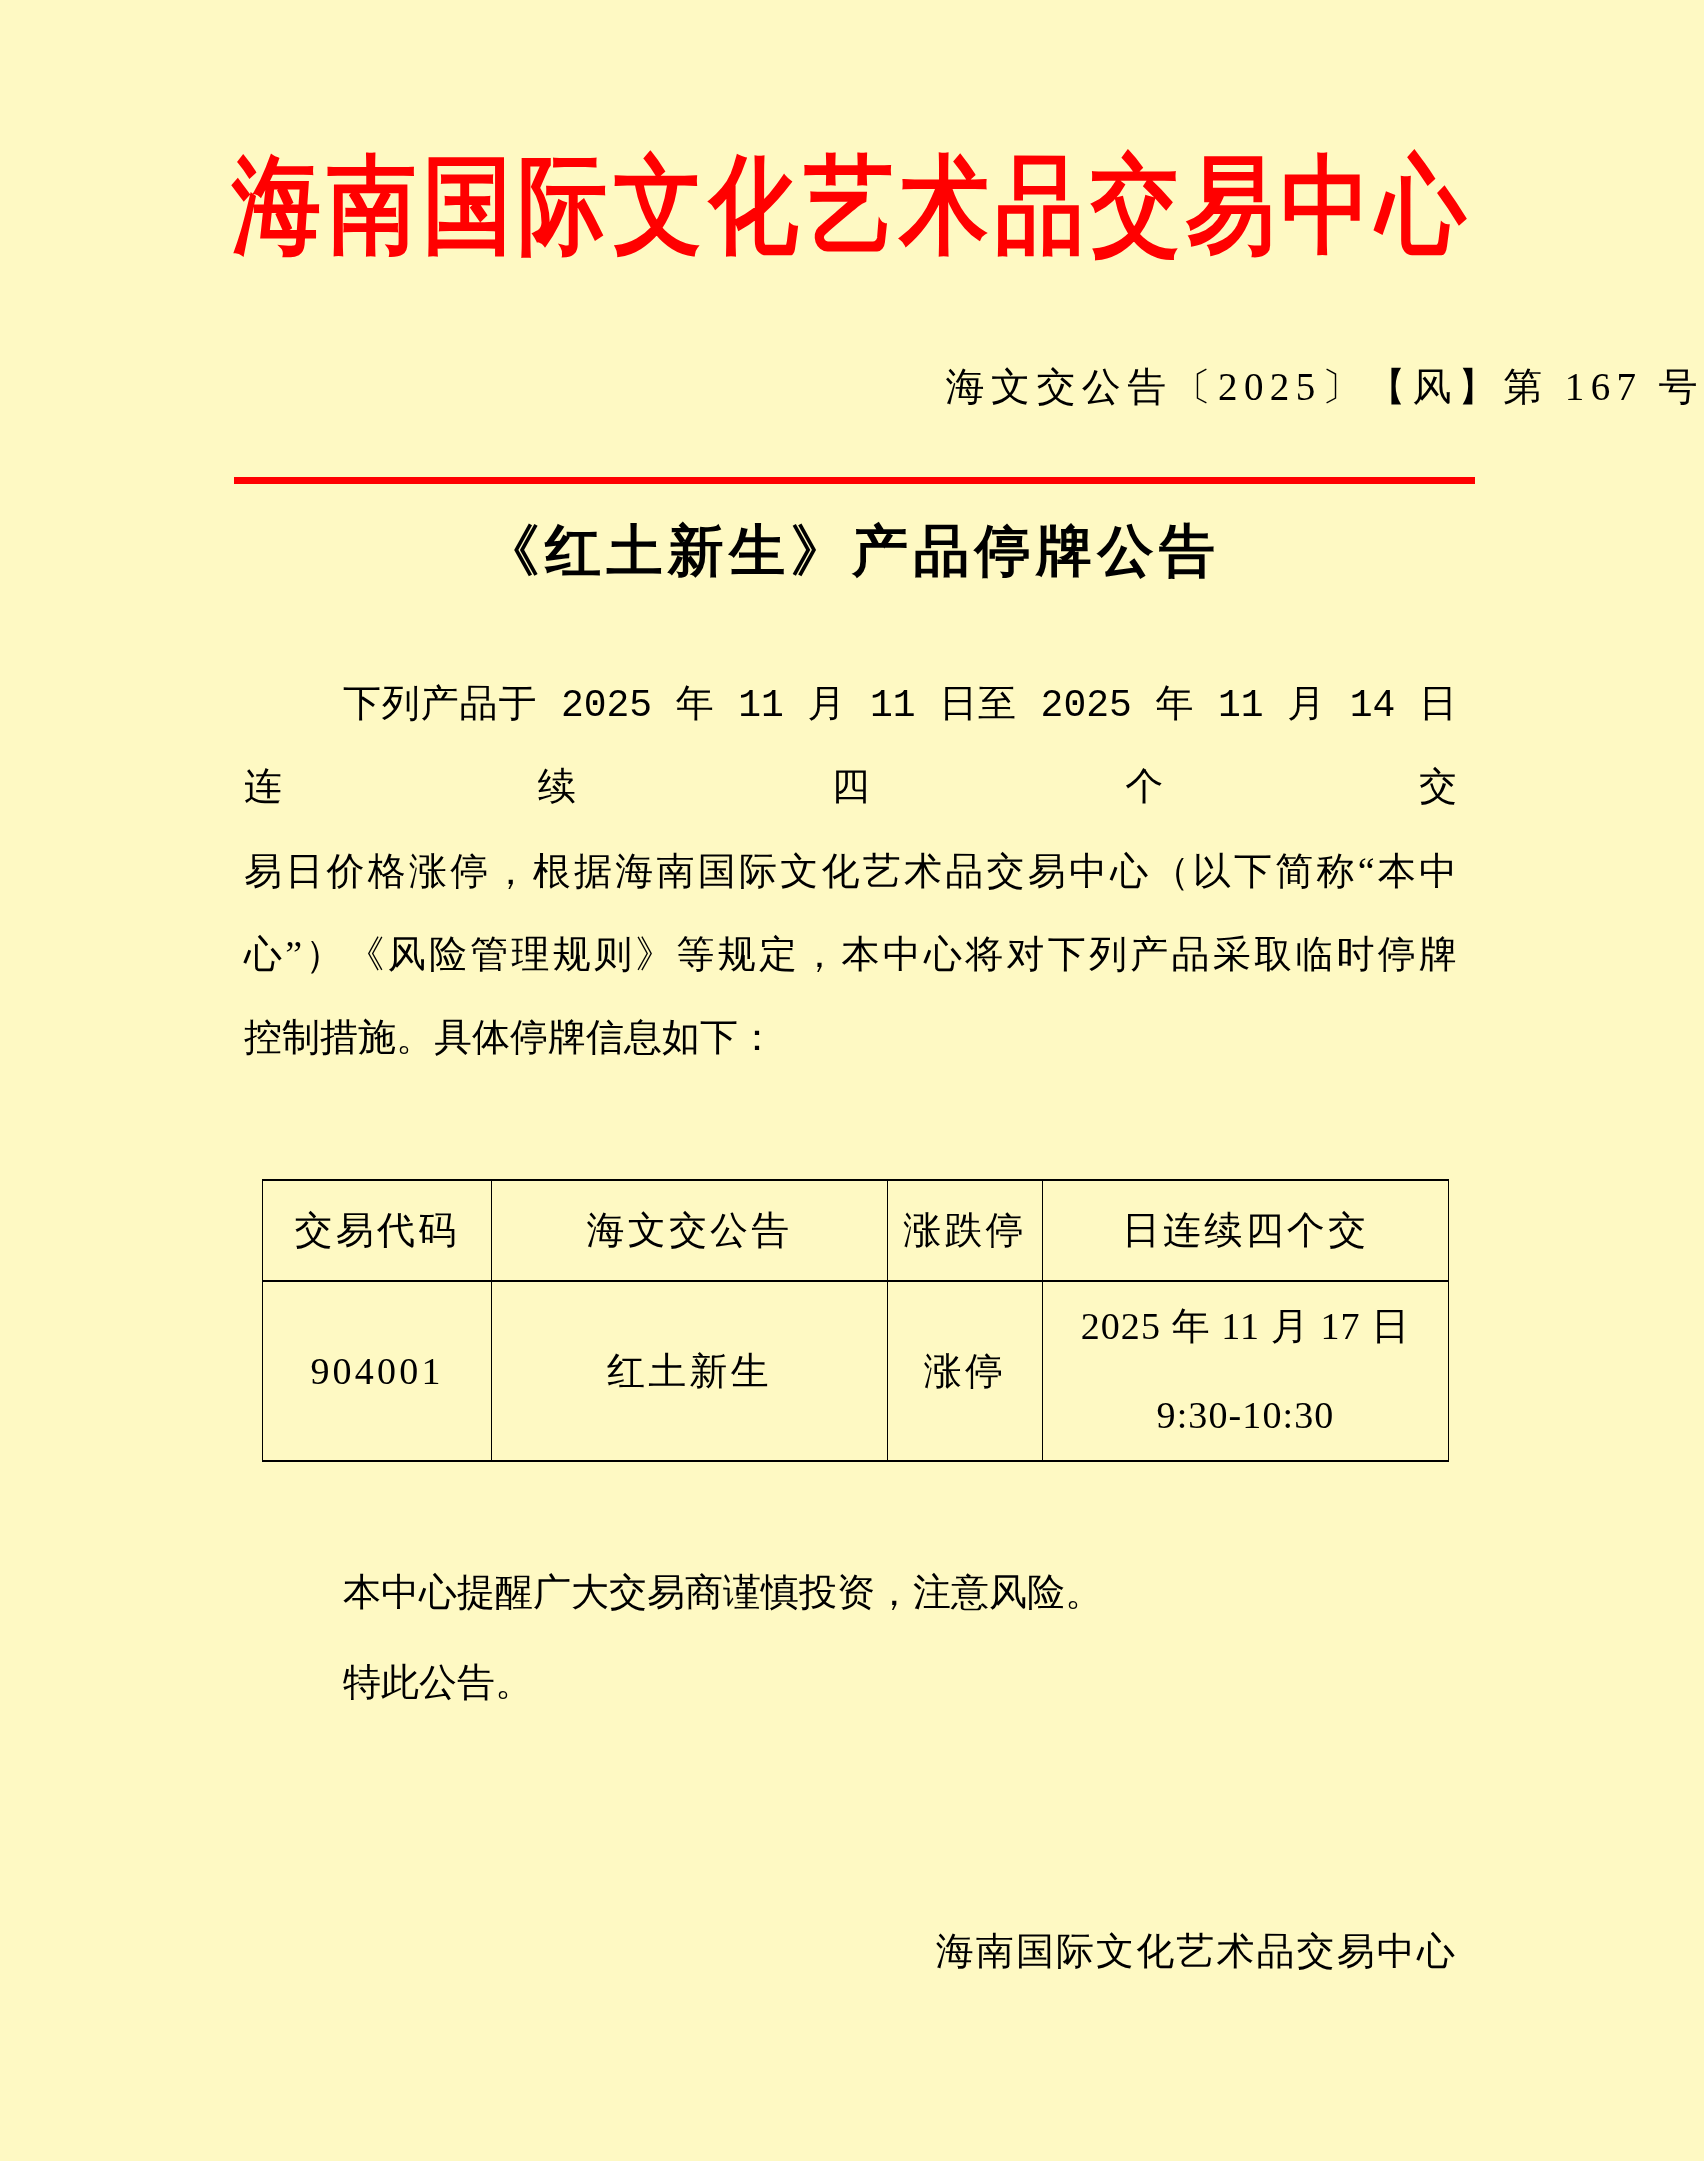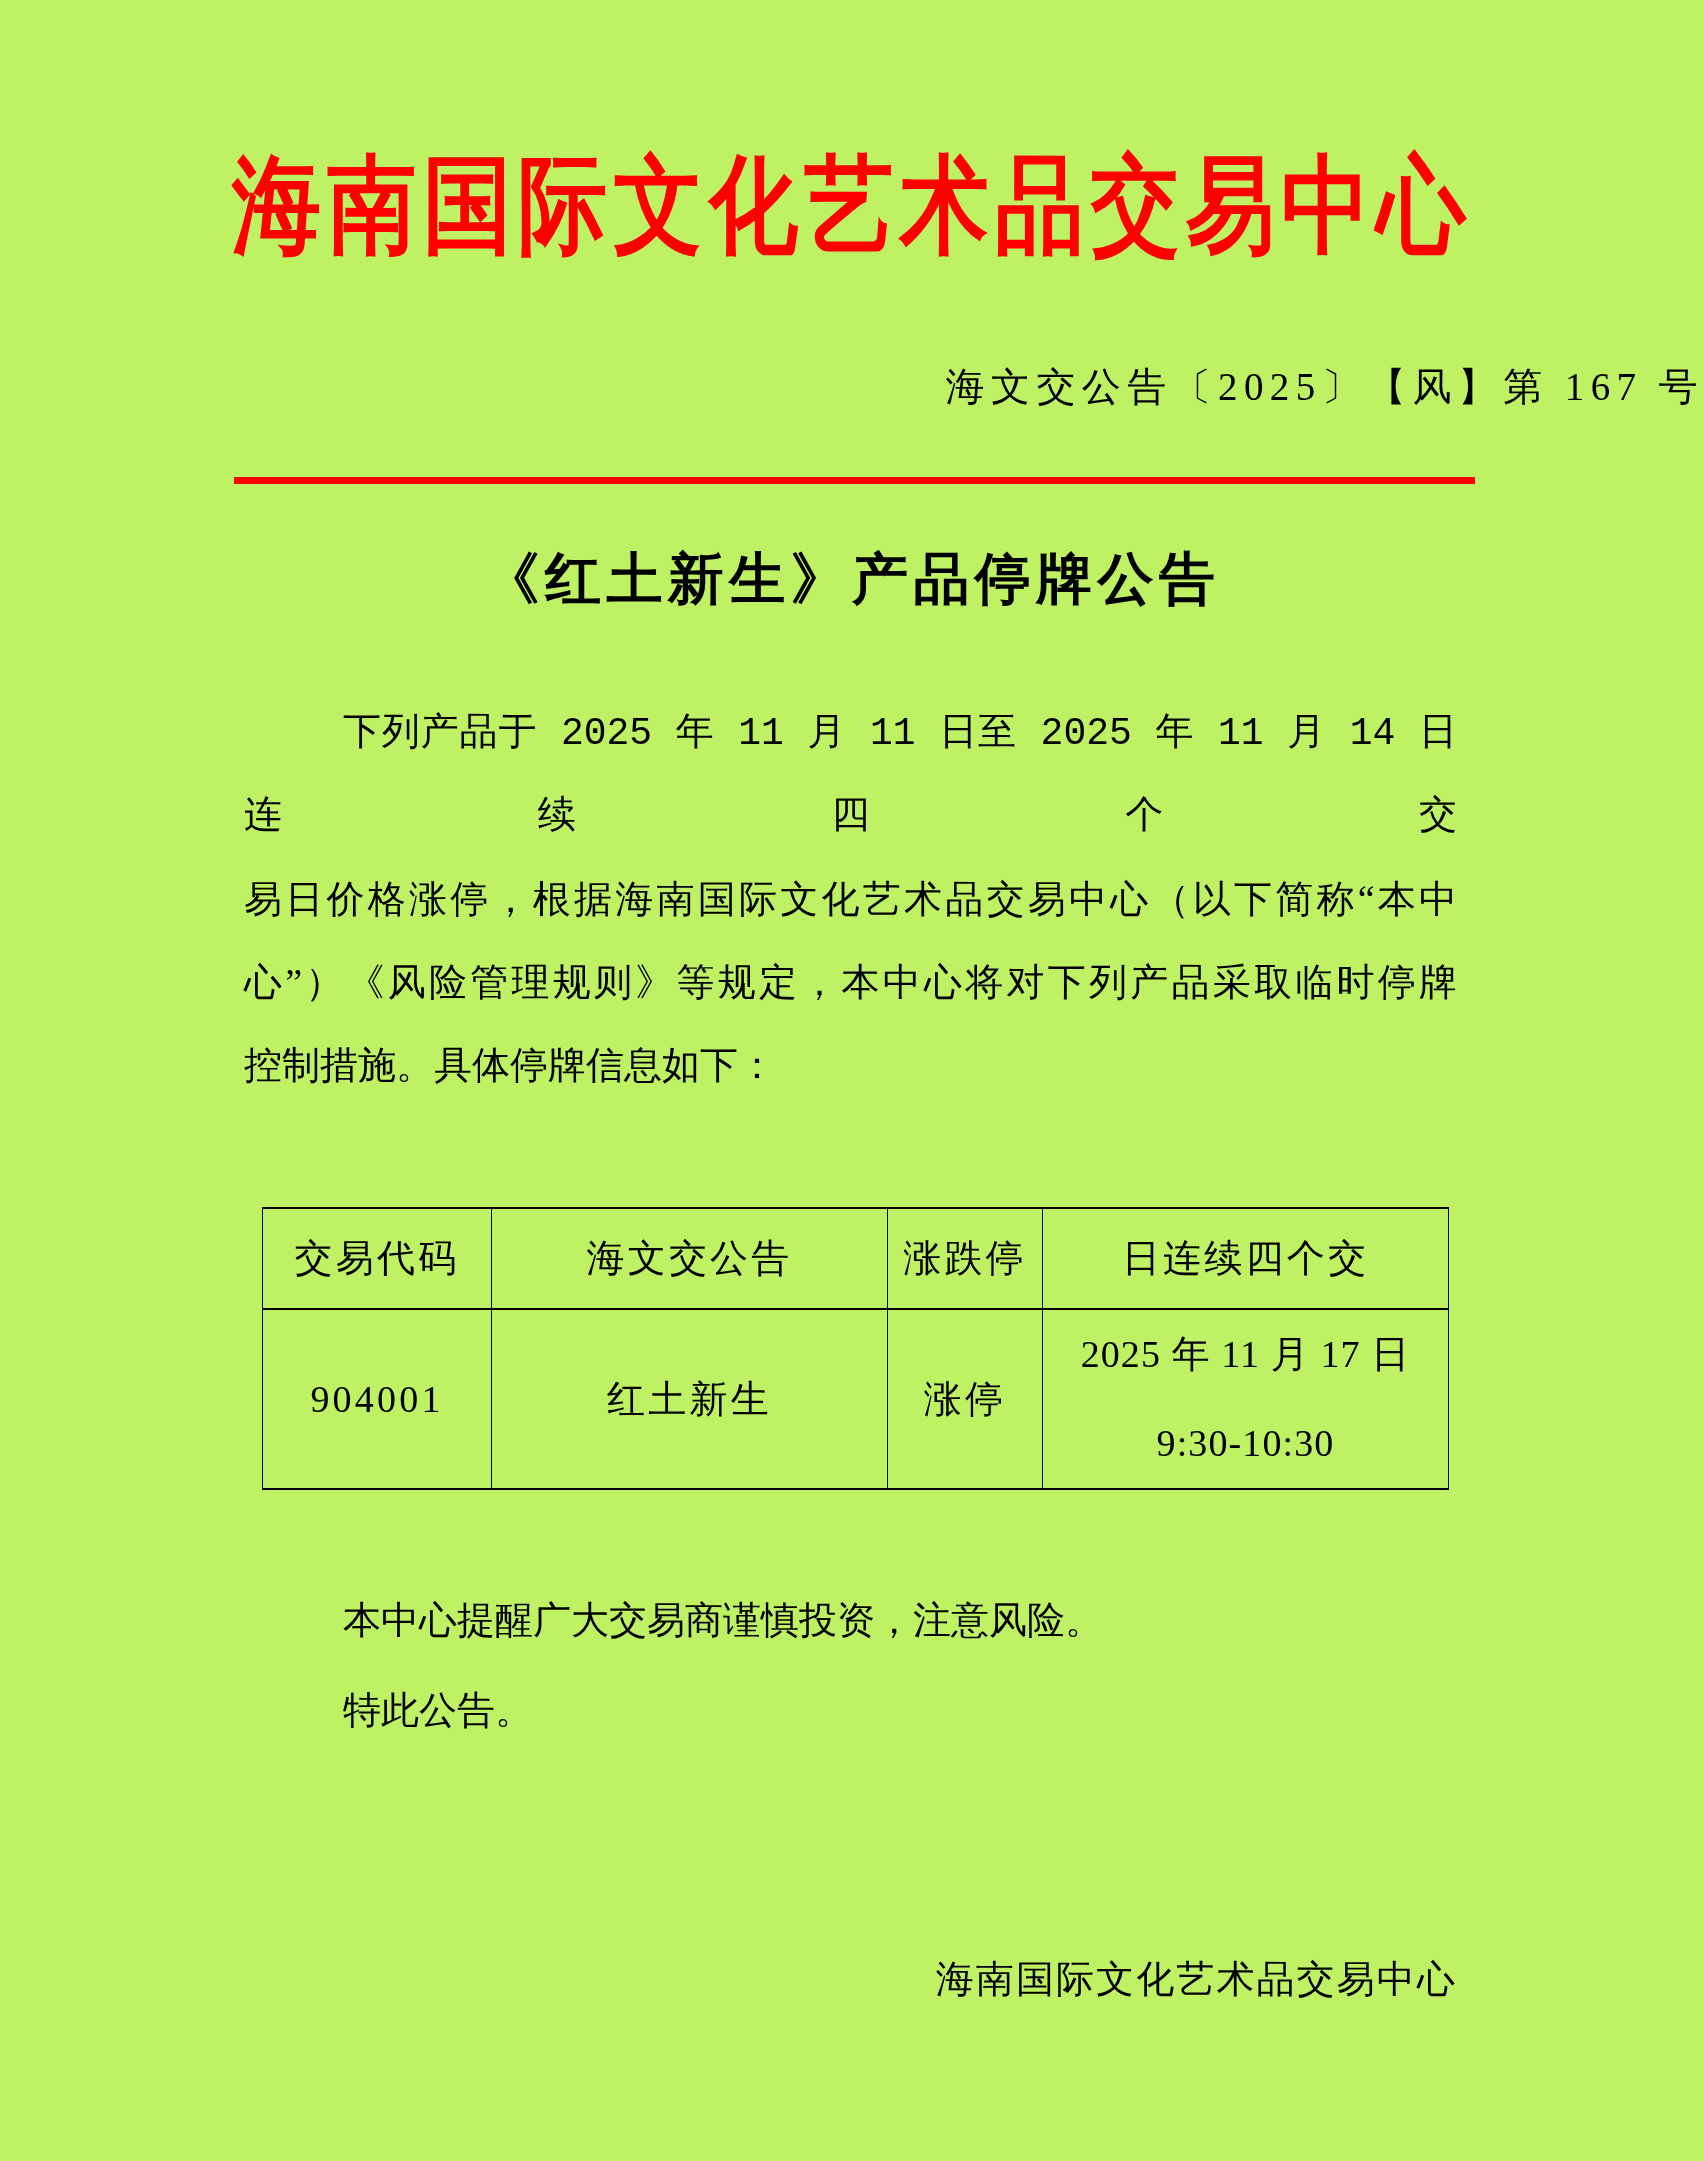--- a/index.html
+++ b/index.html
@@ -4,21 +4,21 @@
 <style>
   html, body {
     margin: 0;
     padding: 0;
     background: #ffffff;
   }
   .page {
     position: relative;
     width: 1704px;
     height: 2161px;
-    background: #bef264;
+    background: #fef9c3;
     overflow: hidden;
     font-family: "Liberation Serif", "DejaVu Serif", serif;
     color: #000000;
   }
   .org-title {
     margin-top: 153px;
     text-align: center;
     font-size: 89px;
     line-height: 1.2;
     font-weight: bold;
@@ -37,21 +37,21 @@
     white-space: nowrap;
   }
   .red-divider {
     margin-top: 70px;
     margin-left: 234px;
     width: 1241px;
     height: 7.5px;
     background: #FF0000;
   }
   .announcement-title {
-    margin-top: 64px;
+    margin-top: 36px;
     text-align: center;
     font-size: 56px;
     line-height: 62px;
     font-weight: bold;
     letter-spacing: 5.4px;
     white-space: nowrap;
   }
   .body-paragraph {
     margin-top: 82px;
     margin-left: 244px;

